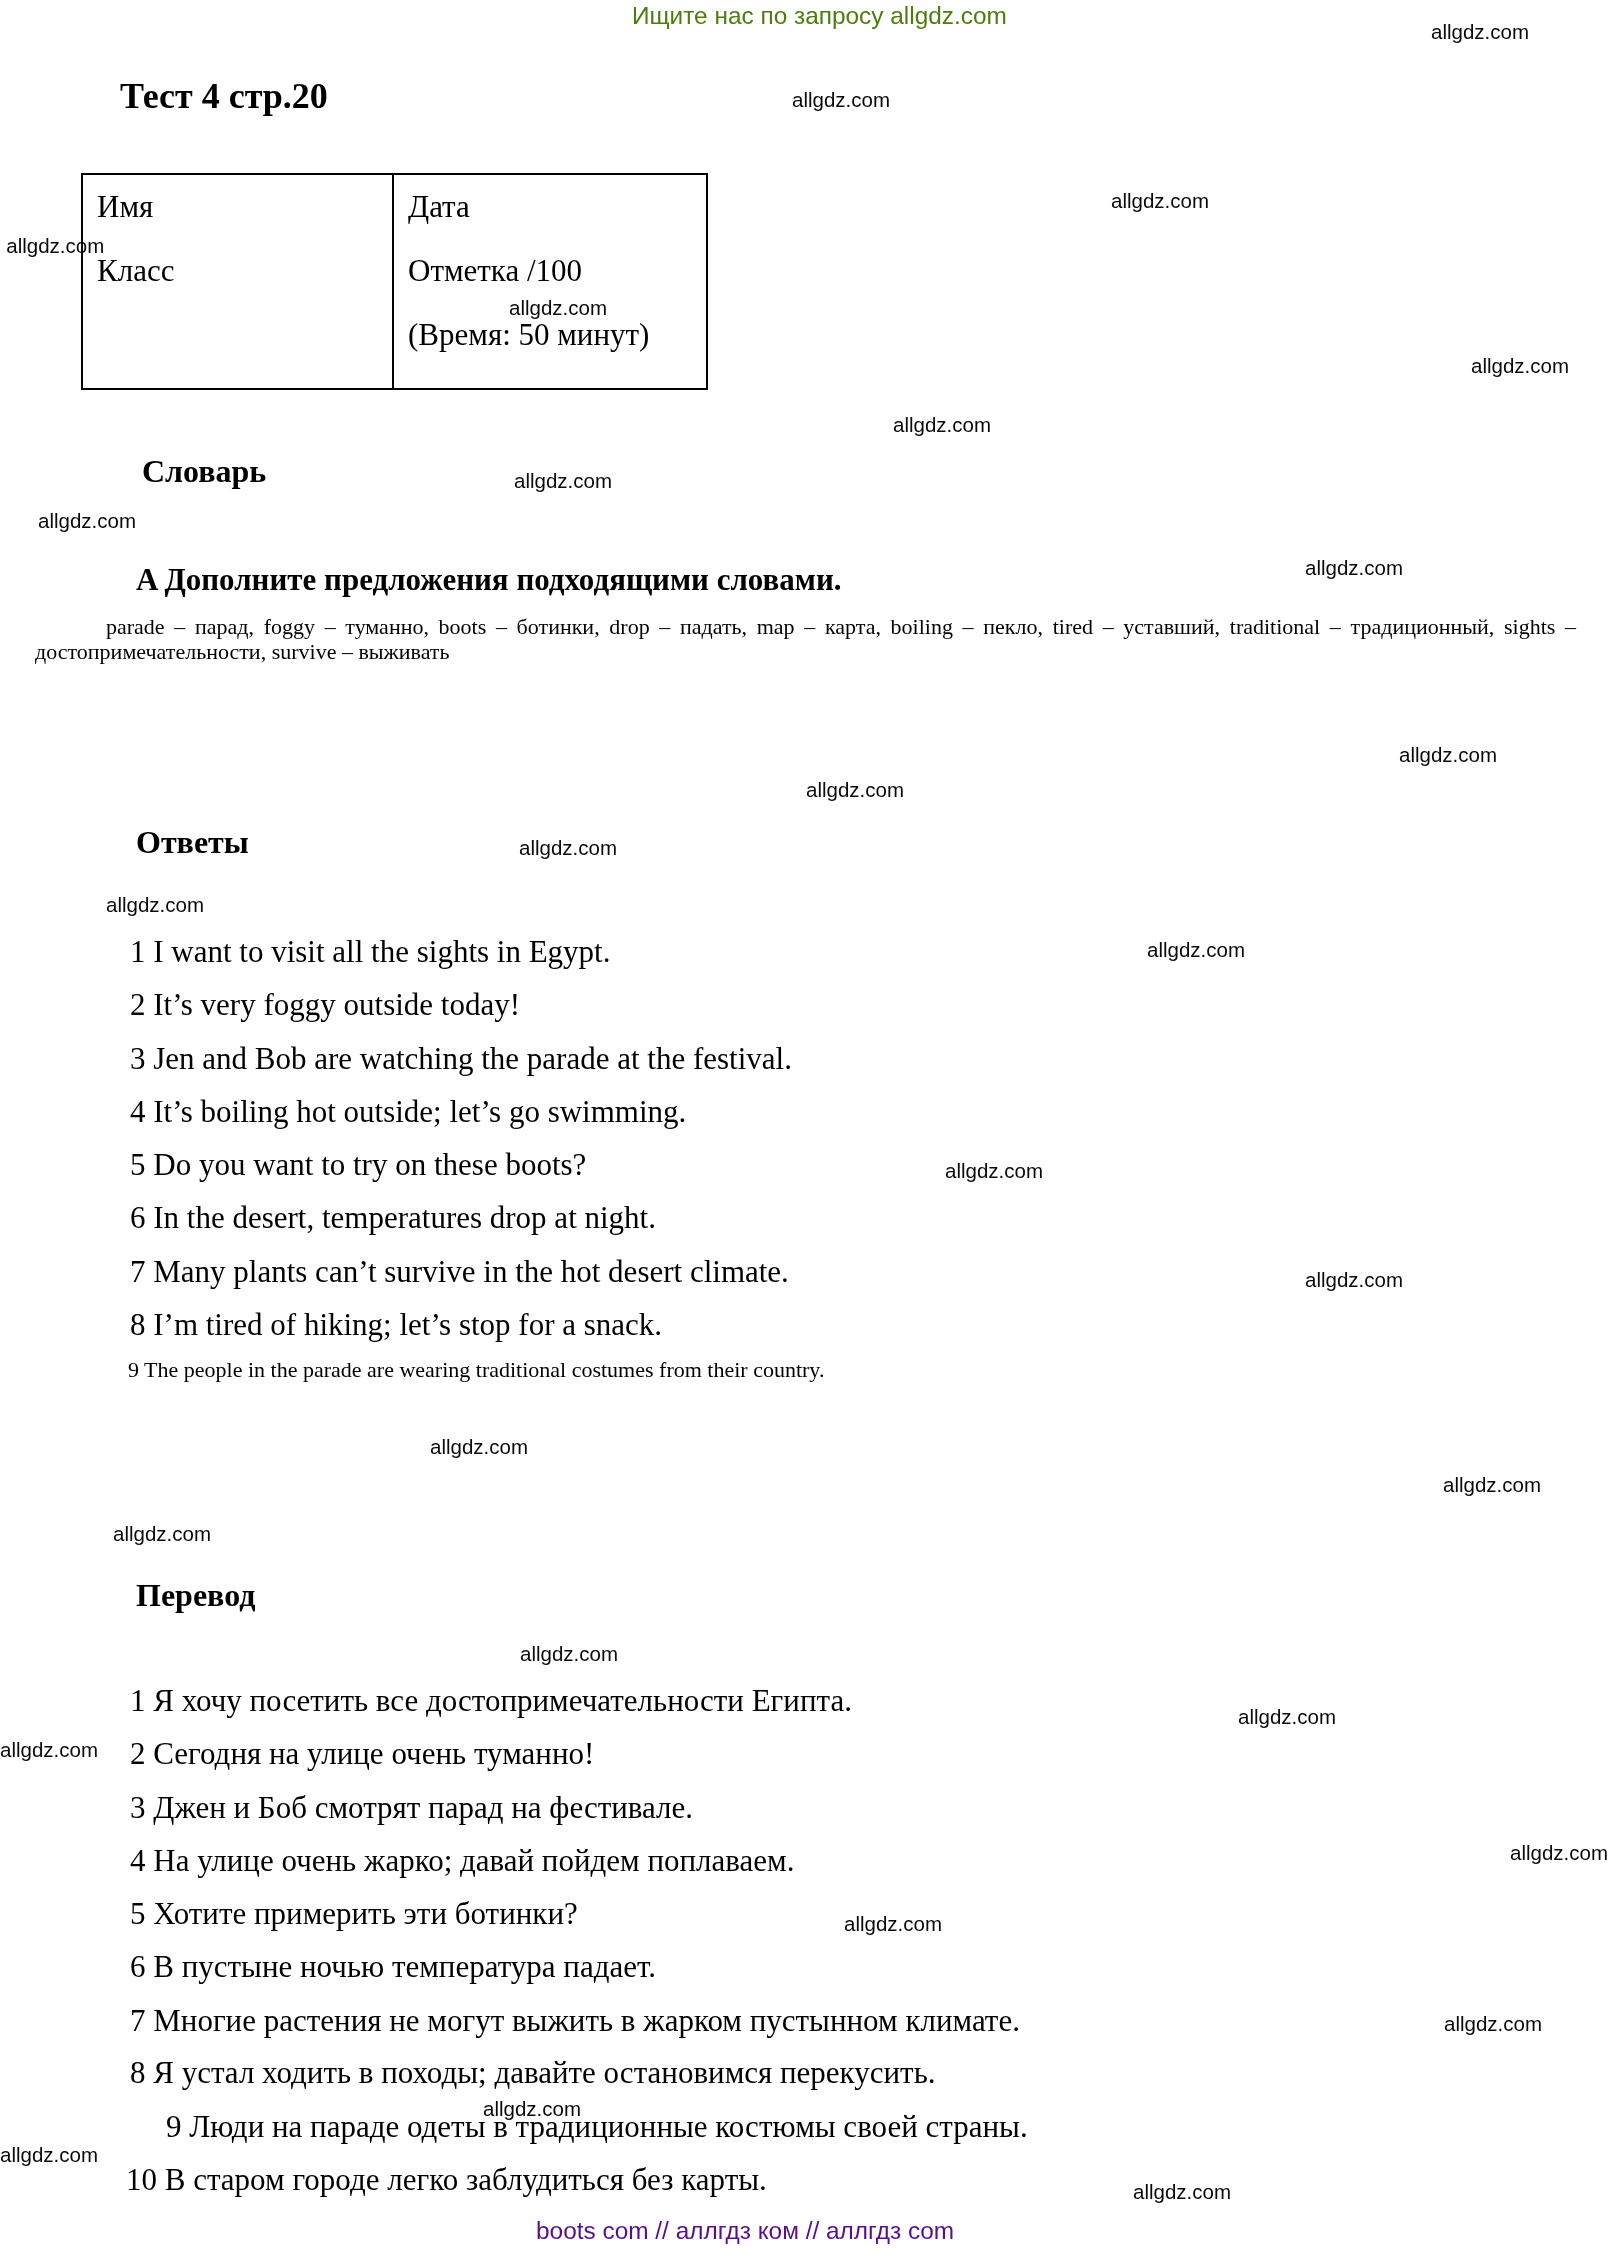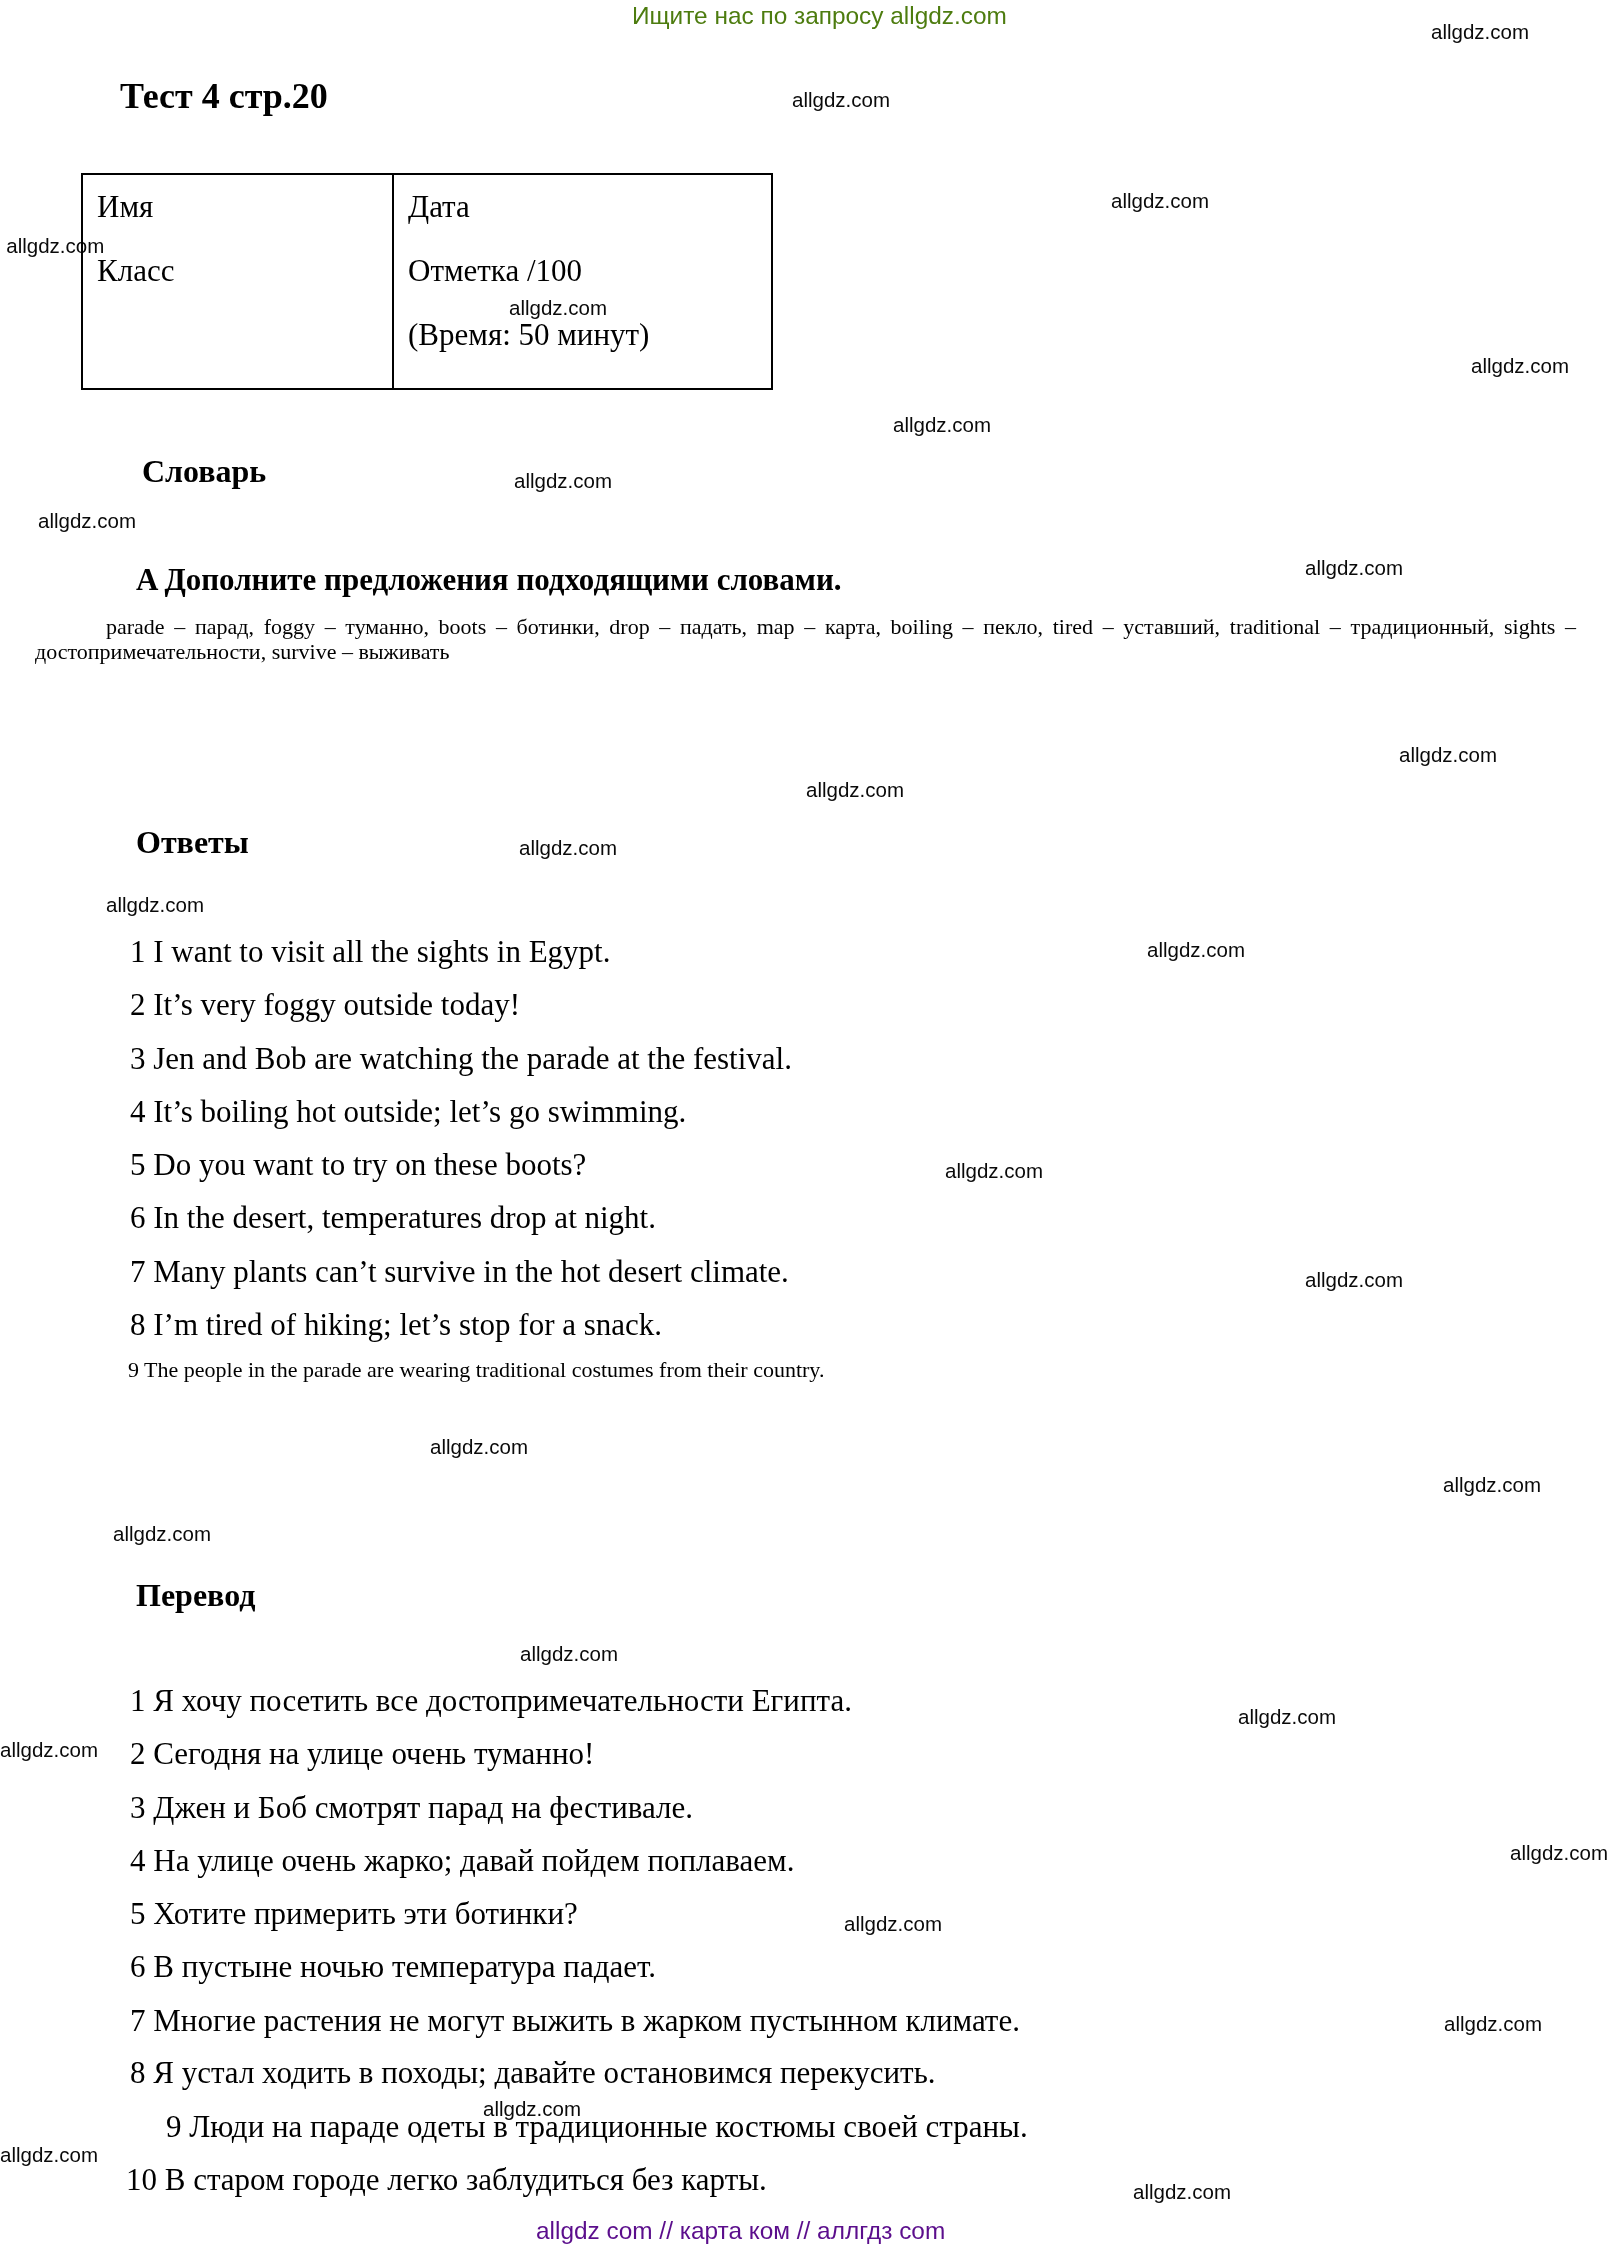--- a/index.html
+++ b/index.html
@@ -72,21 +72,21 @@
     font-size: 22px;
     text-align: justify;
     line-height: 1.12;
   }
 
   
   #info-table {
     position: absolute;
     left: 81px;
     top: 173px;
-    width: 692px;
+    width: 627px;
     height: 217px;
     border: 2.4px solid #000;
     box-sizing: border-box;
     display: flex;
   }
   #info-table .cell {
     box-sizing: border-box;
     padding: 14px 0 0 14px;
     position: relative;
   }
@@ -181,16 +181,16 @@
   <div class="line" style="left:130px; top:1736px;">2 Сегодня на улице очень туманно!</div>
   <div class="line" style="left:130px; top:1790px;">3 Джен и Боб смотрят парад на фестивале.</div>
   <div class="line" style="left:130px; top:1843px;">4 На улице очень жарко; давай пойдем поплаваем.</div>
   <div class="line" style="left:130px; top:1896px;">5 Хотите примерить эти ботинки?</div>
   <div class="line" style="left:130px; top:1949px;">6 В пустыне ночью температура падает.</div>
   <div class="line" style="left:130px; top:2003px;">7 Многие растения не могут выжить в жарком пустынном климате.</div>
   <div class="line" style="left:130px; top:2055px;">8 Я устал ходить в походы; давайте остановимся перекусить.</div>
   <div class="line" style="left:142px; top:2109px;margin-left:24px;">9 Люди на параде одеты в традиционные костюмы своей страны.</div>
   <div class="line" style="left:126px; top:2162px;">10 В старом городе легко заблудиться без карты.</div>
 
-  <div class="wm-footer" style="left:536px; top:2217px;">allgdz com  //  карта ком  //  аллгдз com</div>
+  <div class="wm-footer" style="left:536px; top:2217px;">boots com  //  аллгдз ком  //  аллгдз com</div>
 
 </div>
 
 
 </body></html>

